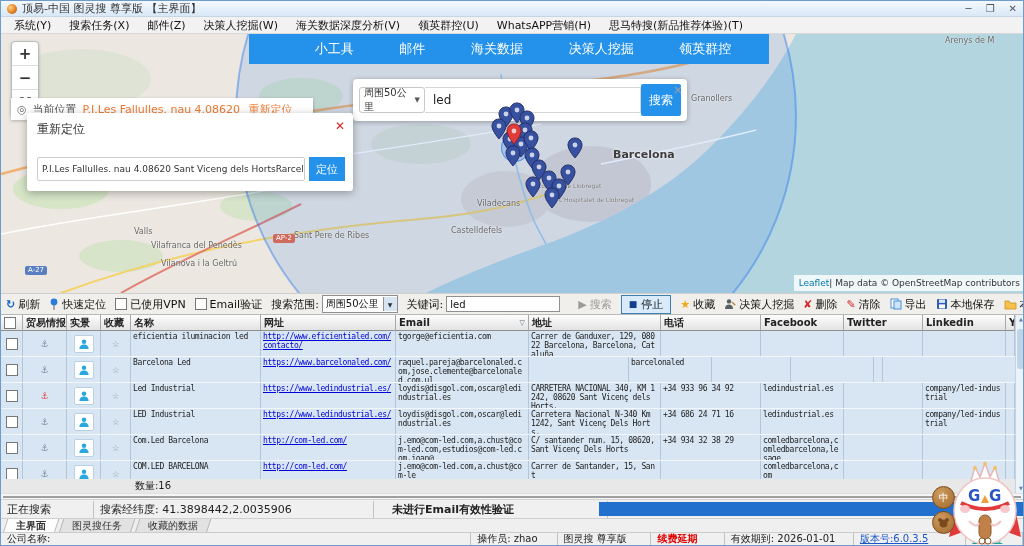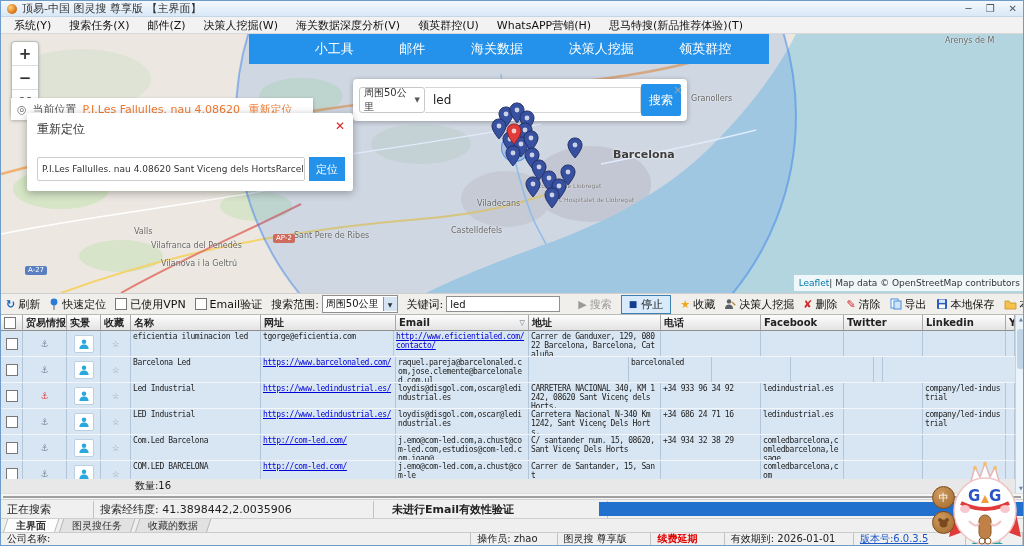--- a/index.html
+++ b/index.html
@@ -447,22 +447,22 @@
               <svg width="12" height="12" viewBox="0 0 13 13">
                 <circle cx="6.5" cy="4" r="2.4" fill="#29a8e0"></circle>
                 <path d="M1.5 12 C1.5 8.5 4 7 6.5 7 C9 7 11.5 8.5 11.5 12 Z" fill="#29a8e0"></path>
               </svg>
             </span>
           </div>
           <div class="td cen" style="width: 30px;">
             <span class="favstar">☆</span>
           </div>
           <div class="td" style="width: 130px;">eficientia iluminacion led</div>
+          <div class="td" style="width: 135px;"><a href="#">http://www.eficientialed.com/contacto/</a></div>
           <div class="td" style="width: 133px;">tgorge@eficientia.com</div>
-          <div class="td" style="width: 135px;"><a href="#">http://www.eficientialed.com/contacto/</a></div>
           <div class="td" style="width: 132px;">Carrer de Ganduxer, 129, 08022 Barcelona, Barcelona, Cataluña</div>
           <div class="td" style="width: 100px;"></div>
           <div class="td" style="width: 83px;"></div>
           <div class="td" style="width: 79px;"></div>
           <div class="td" style="width: 83px;"></div>
           <div class="td" style="width: 9px;"></div>
         </div>
         <div class="trow">
           <div class="td cen" style="width: 22px;">
             <span class="cbx"></span>

